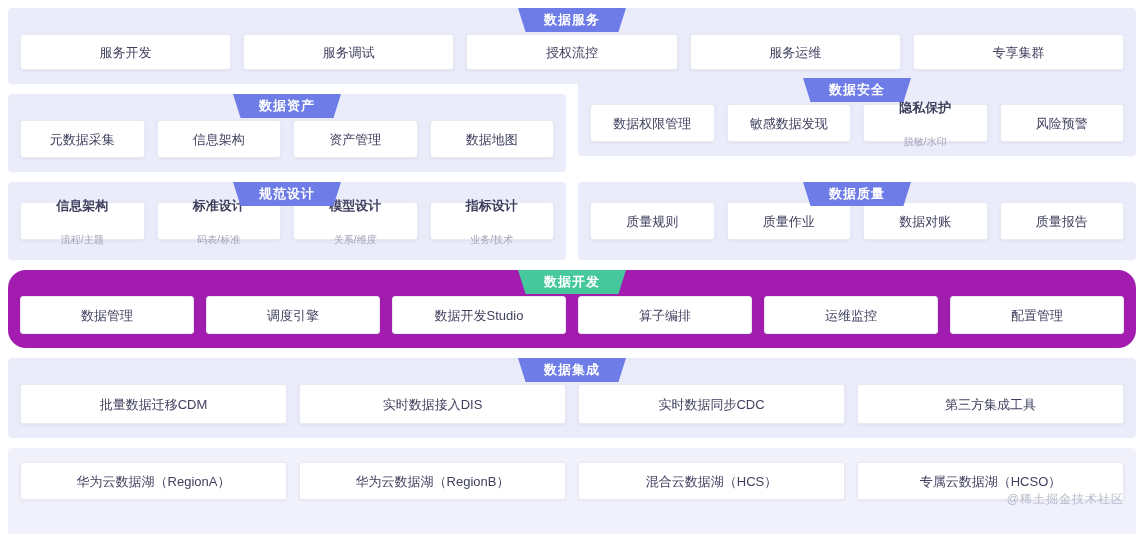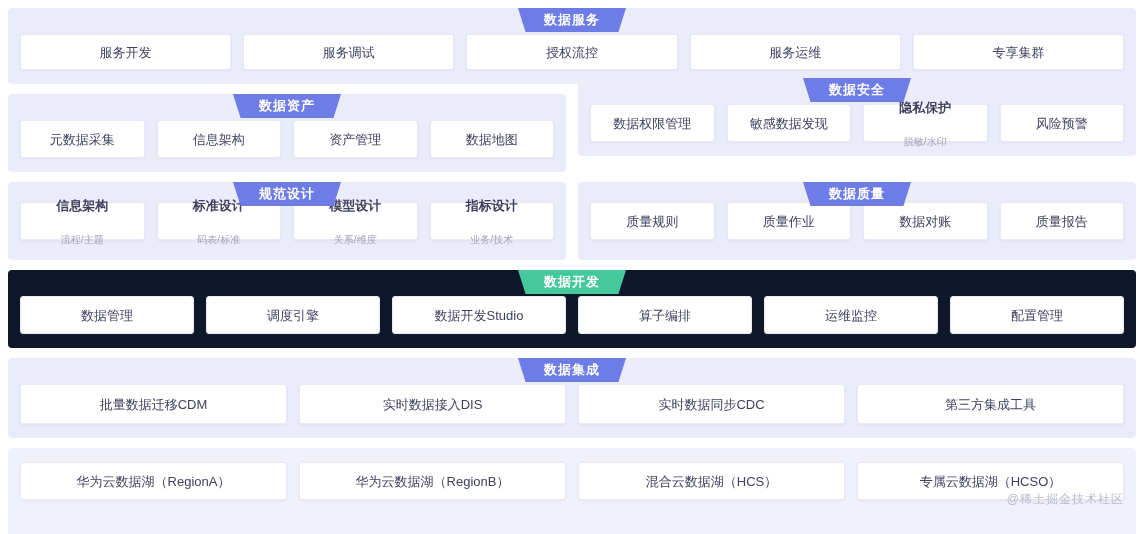--- a/index.html
+++ b/index.html
@@ -24,21 +24,21 @@
     padding: 0 8px;
   }
 
   
   .panel {
     position: relative;
     background: #ebecfa;
     border-radius: 4px;
     box-sizing: border-box;
   }
-  .panel.green { background: #0f172a; }
+  .panel.green { background: #a21caf; border-radius: 18px; }
   .panel.plain { background: #f0f1fb; }
 
   
   .banner {
     position: absolute;
     top: 0;
     left: 50%;
     transform: translateX(-50%);
     height: 24px;
     line-height: 24px;

